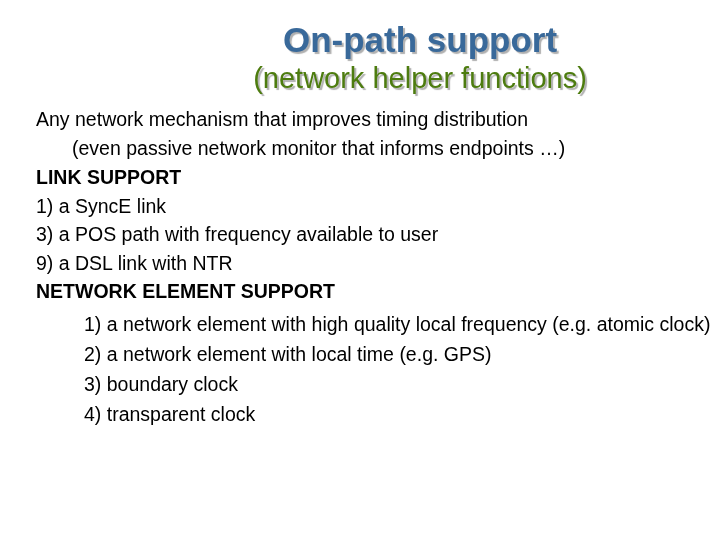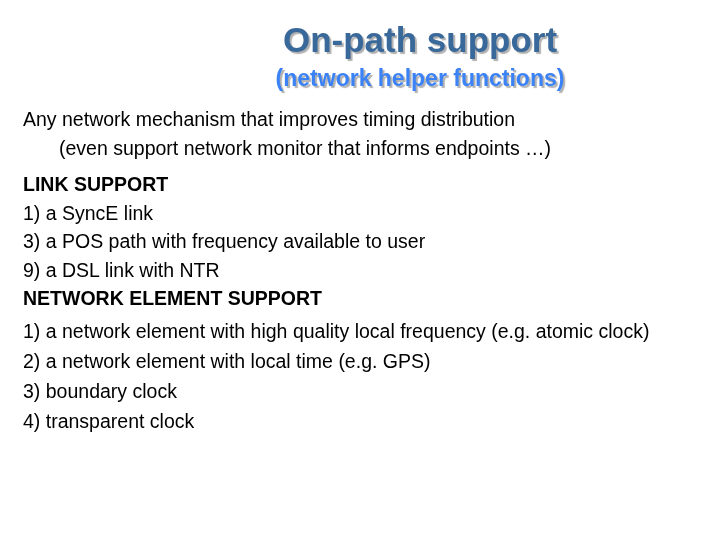--- a/index.html
+++ b/index.html
@@ -26,54 +26,55 @@
   }
   .title {
     font-size: 35px;
     font-weight: bold;
     line-height: 40px;
     color: #39699a;
     text-shadow: 2px 2px 1px #b0b0b0;
     letter-spacing: 0px;
   }
   .subtitle {
-    font-size: 23px;
-    font-weight: bold;
+    font-size: 29px;
+    font-weight: normal;
     line-height: 37px;
-    color: #3b82f6;
+    color: #4d7c0f;
     text-shadow: 2px 2px 1px #b0b0b0;
   }
   
   .body-block {
     position: absolute;
     top: 105px;
-    left: 23px;
+    left: 36px;
     right: 10px;
     font-size: 19.5px;
     line-height: 28.5px;
   }
   .line {
     margin: 0;
     white-space: nowrap;
   }
   .indent {
     padding-left: 36px;
   }
   .heading {
     font-weight: bold;
   }
   .heading-link {
-    margin-top: 8px;
+    margin-top: 1px;
   }
   .heading-network {
     margin-top: 0;
     margin-bottom: 3px;
   }
   .list2 .line {
     line-height: 30px;
+    margin-left: 48px;
   }
   
   .page-tab {
     position: absolute;
     left: 618px;
     top: 514px;
     width: 102px;
     height: 24px;
     background: #b7d1e8;
     border-radius: 12px 0 0 12px;
@@ -93,21 +94,21 @@
 <div class="slide">
 
   <div class="title-block">
     <div class="title">On-path support</div>
     <div class="subtitle">(network helper functions)</div>
   </div>
 
   <div class="body-block">
 
     <p class="line">Any network mechanism that improves timing distribution</p>
-    <p class="line indent">(even support network monitor that informs endpoints …)</p>
+    <p class="line indent">(even passive network monitor that informs endpoints …)</p>
 
     <p class="line heading heading-link">LINK SUPPORT</p>
 
     <div class="list1">
       <p class="line">1) a SyncE link</p>
       <p class="line">3) a POS path with frequency available to user</p>
       <p class="line">9) a DSL link with NTR</p>
     </div>
 
     <p class="line heading heading-network">NETWORK ELEMENT SUPPORT</p>

